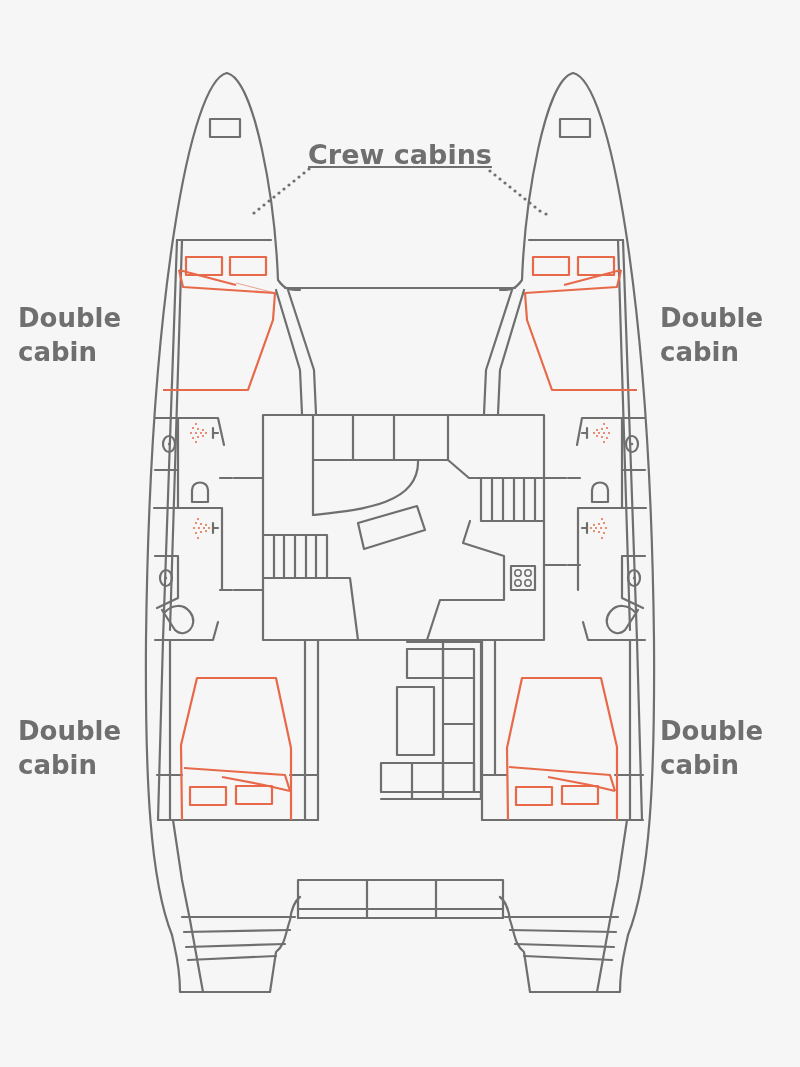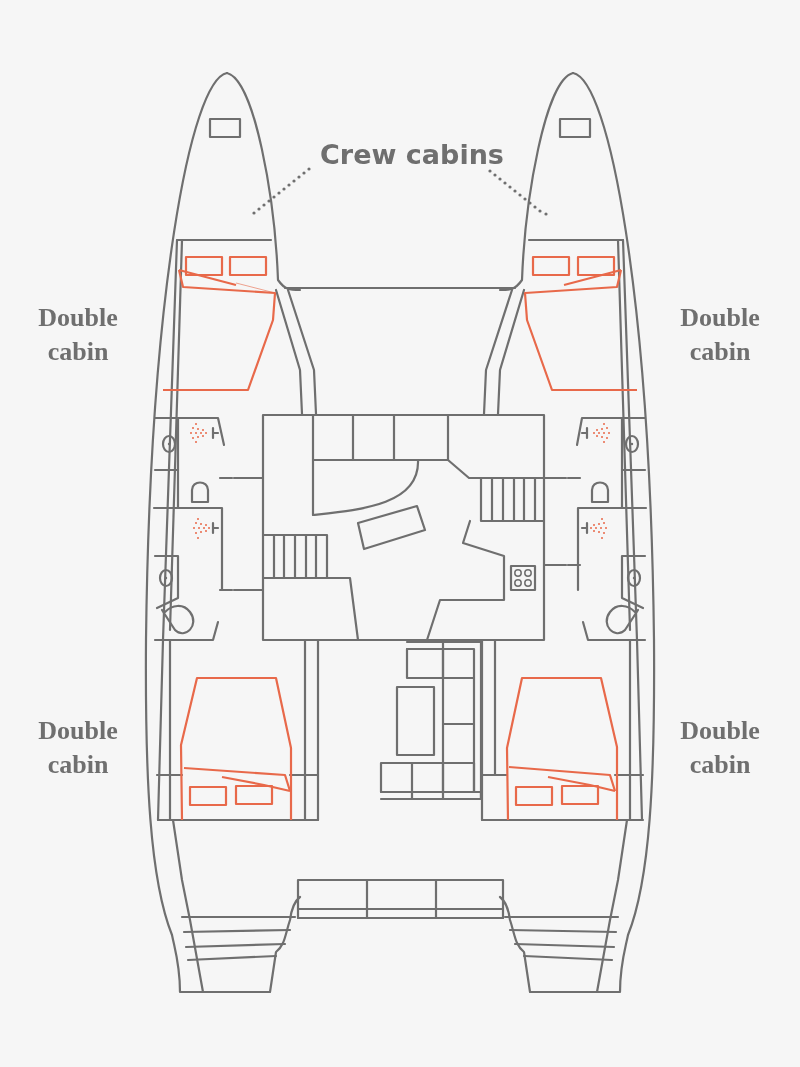--- a/index.html
+++ b/index.html
@@ -3,22 +3,22 @@
 <meta charset="utf-8">
 <style>
   html, body { margin: 0; padding: 0; background: #f6f6f6; }
   body { width: 800px; height: 1067px; position: relative; overflow: hidden; font-family: "DejaVu Sans", sans-serif; }
   svg.plan { position: absolute; left: 0; top: 0; }
   .g { fill: none; stroke: #6f6f6f; stroke-width: 2.2; stroke-linejoin: round; stroke-linecap: round; }
   .o { fill: none; stroke: #e8694a; stroke-width: 2.2; stroke-linejoin: round; }
   .ot { fill: none; stroke: #e8694a; stroke-width: 1; opacity: .6; }
   .dot { fill: #6f6f6f; }
   .spray { fill: #e8694a; }
-  .label { position: absolute; color: #6f6f6f; font-weight: bold; font-size: 26px; line-height: 34px; text-align: center; font-family: Liberation Serif, serif; }
-  .crew { position: absolute; left: 312px; top: 139px; width: 200px; color: #6f6f6f; font-weight: bold; font-size: 27px; text-align: center; }
+  .label { position: absolute; color: #6f6f6f; font-weight: bold; font-size: 26px; line-height: 34px; text-align: left; }
+  .crew { position: absolute; left: 300px; top: 139px; width: 200px; color: #6f6f6f; font-weight: bold; font-size: 27px; text-align: center; text-decoration: underline; }
 </style>
 </head>
 <body>
 
 <svg class="plan" width="800" height="1067" viewBox="0 0 800 1067">
 
   <g>
     <path class="g" d="M227,73 C190,80 150,300 146,640 C145,780 150,880 172,935 C175,950 180,965 180,992 L270,992 L276,952 C285,945 285,935 290,920 C292,905 296,900 300,897"></path>
     <path class="g" d="M227,73 C255,80 275,200 278,280 C285,290 290,290 300,290"></path>
     <path class="g" d="M177,240 L271,240"></path>

